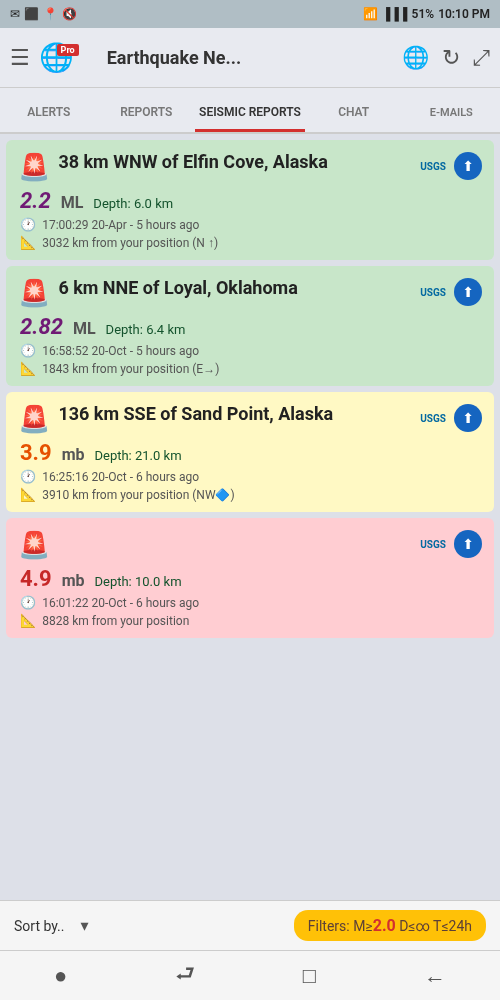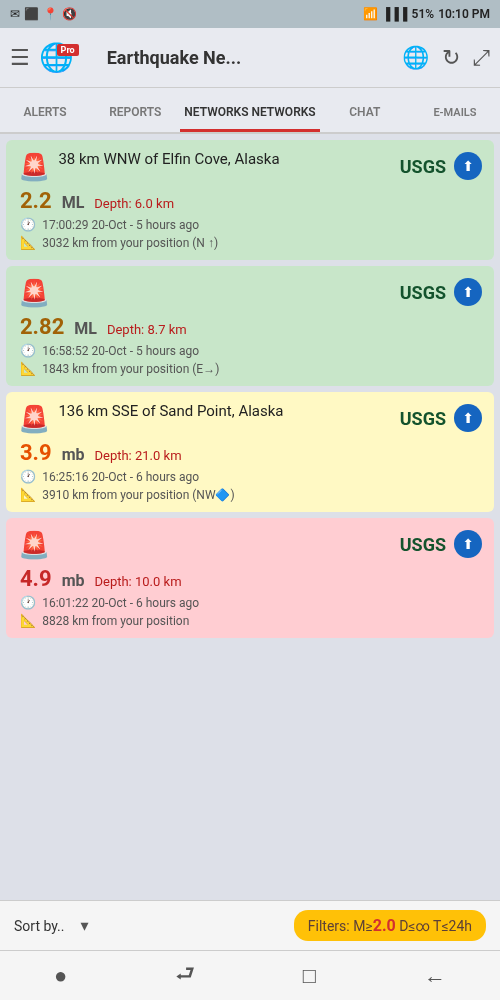--- a/index.html
+++ b/index.html
@@ -113,35 +113,35 @@
       gap: 8px;
     }
     .eq-card-title-row {
       display: flex;
       align-items: flex-start;
       gap: 8px;
       flex: 1;
     }
     .eq-icon { font-size: 26px; flex-shrink: 0; margin-top: 2px; }
     .eq-location {
-      font-size: 15px;
-      font-weight: normal;
+      font-size: 18px;
+      font-weight: bold;
       color: #222;
       line-height: 1.3;
     }
     .eq-card-actions {
       display: flex;
       align-items: center;
       gap: 8px;
       flex-shrink: 0;
       margin-top: 2px;
     }
     .usgs-badge {
-      color: #14532d;
-      font-size: 18px;
+      color: #0369a1;
+      font-size: 10px;
       font-weight: bold;
       cursor: pointer;
     }
     .share-icon {
       width: 28px;
       height: 28px;
       background: #1565c0;
       border-radius: 50%;
       display: flex;
       align-items: center;
@@ -158,25 +158,25 @@
     .eq-magnitude-row {
       display: flex;
       align-items: baseline;
       gap: 10px;
       margin-bottom: 4px;
     }
     .eq-magnitude {
       font-size: 22px;
       font-weight: bold;
     }
-    .eq-magnitude.green { color: #a16207; }
+    .eq-magnitude.green { color: #701a75; font-style: italic; }
     .eq-magnitude.orange { color: #e65100; }
     .eq-magnitude.red-text { color: #c62828; }
     .eq-type { font-size: 16px; font-weight: bold; color: #555; }
-    .eq-depth { font-size: 13px; color: #b91c1c; }
+    .eq-depth { font-size: 13px; color: #14532d; }
     .eq-detail-row {
       display: flex;
       align-items: center;
       gap: 6px;
       font-size: 12px;
       color: #555;
       margin-top: 3px;
     }
     .eq-detail-icon { font-size: 13px; }
     .sort-label { font-size: 14px; color: #333; }
@@ -245,21 +245,21 @@
   <div class="header-actions">
     <span class="header-action-icon">🌐</span>
     <span class="header-action-icon">↻</span>
     <span class="header-action-icon">⤢</span>
   </div>
 </div>
 
 <div class="tabs">
   <div class="tab">ALERTS</div>
   <div class="tab">REPORTS</div>
-  <div class="tab active">NETWORKS NETWORKS</div>
+  <div class="tab active">SEISMIC REPORTS</div>
   <div class="tab">CHAT</div>
   <div class="tab tab-emails">E-MAILS</div>
 </div>
 
 <div class="content">
 
   <div class="eq-card">
     <div class="eq-card-header">
       <div class="eq-card-title-row">
         <span class="eq-icon">🚨</span>
@@ -271,44 +271,45 @@
       </div>
     </div>
     <div class="eq-card-details">
       <div class="eq-magnitude-row">
         <span class="eq-magnitude green">2.2</span>
         <span class="eq-type">ML</span>
         <span class="eq-depth">Depth: <span>6.0 km</span></span>
       </div>
       <div class="eq-detail-row">
         <span class="eq-detail-icon">🕐</span>
-        <span>17:00:29 20-Oct - 5 hours ago</span>
+        <span>17:00:29 20-Apr - 5 hours ago</span>
       </div>
       <div class="eq-detail-row">
         <span class="eq-detail-icon">📐</span>
         <span>3032 km from your position (N ↑)</span>
       </div>
     </div>
   </div>
 
   <div class="eq-card">
     <div class="eq-card-header">
       <div class="eq-card-title-row">
         <span class="eq-icon">🚨</span>
+        <span class="eq-location">6 km NNE of Loyal, Oklahoma</span>
       </div>
       <div class="eq-card-actions">
         <span class="usgs-badge">USGS</span>
         <div class="share-icon">⬆</div>
       </div>
     </div>
     <div class="eq-card-details">
       <div class="eq-magnitude-row">
         <span class="eq-magnitude green">2.82</span>
         <span class="eq-type">ML</span>
-        <span class="eq-depth">Depth: <span>8.7 km</span></span>
+        <span class="eq-depth">Depth: <span>6.4 km</span></span>
       </div>
       <div class="eq-detail-row">
         <span class="eq-detail-icon">🕐</span>
         <span>16:58:52 20-Oct - 5 hours ago</span>
       </div>
       <div class="eq-detail-row">
         <span class="eq-detail-icon">📐</span>
         <span>1843 km from your position (E→)</span>
       </div>
     </div>

